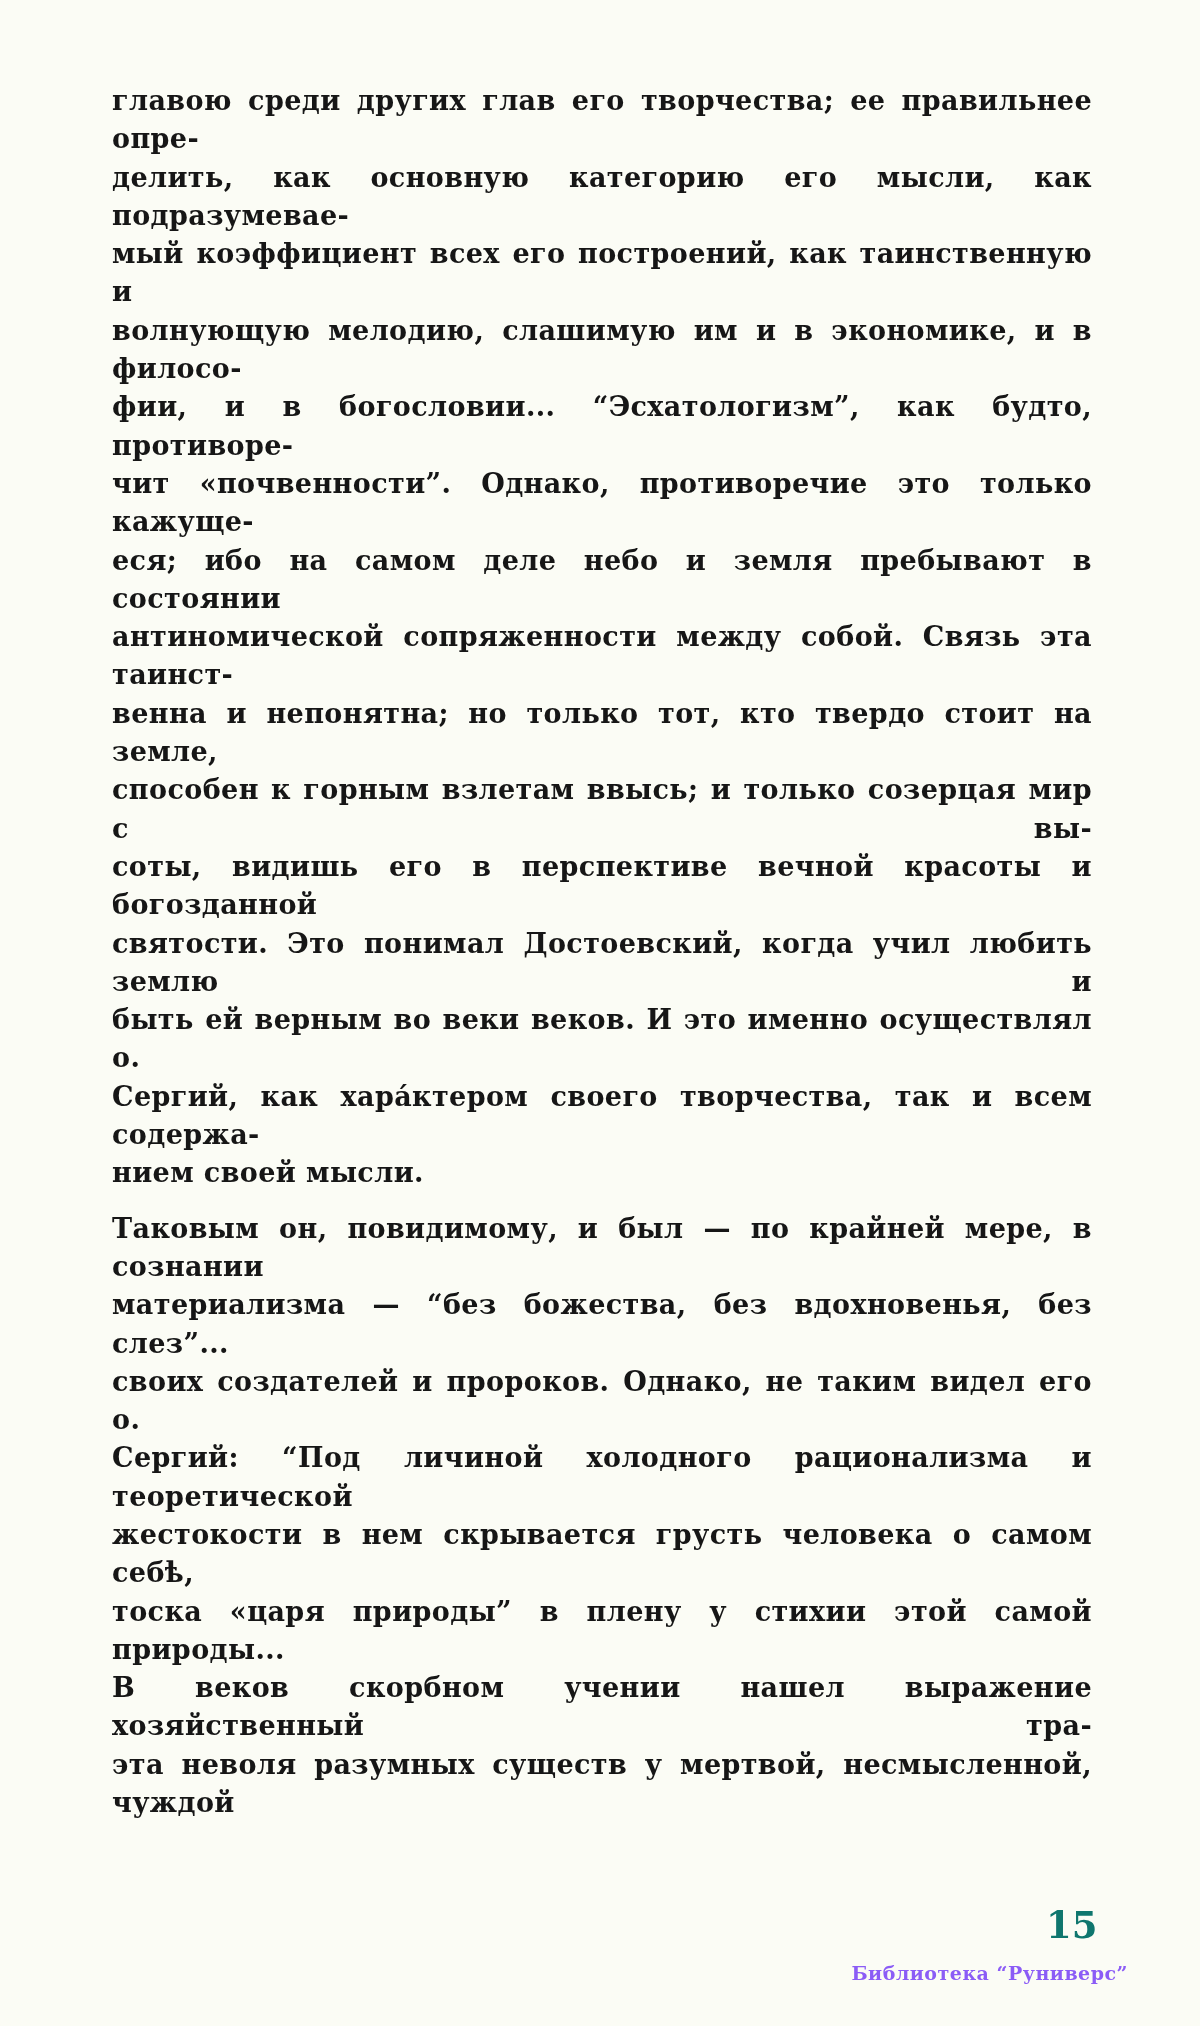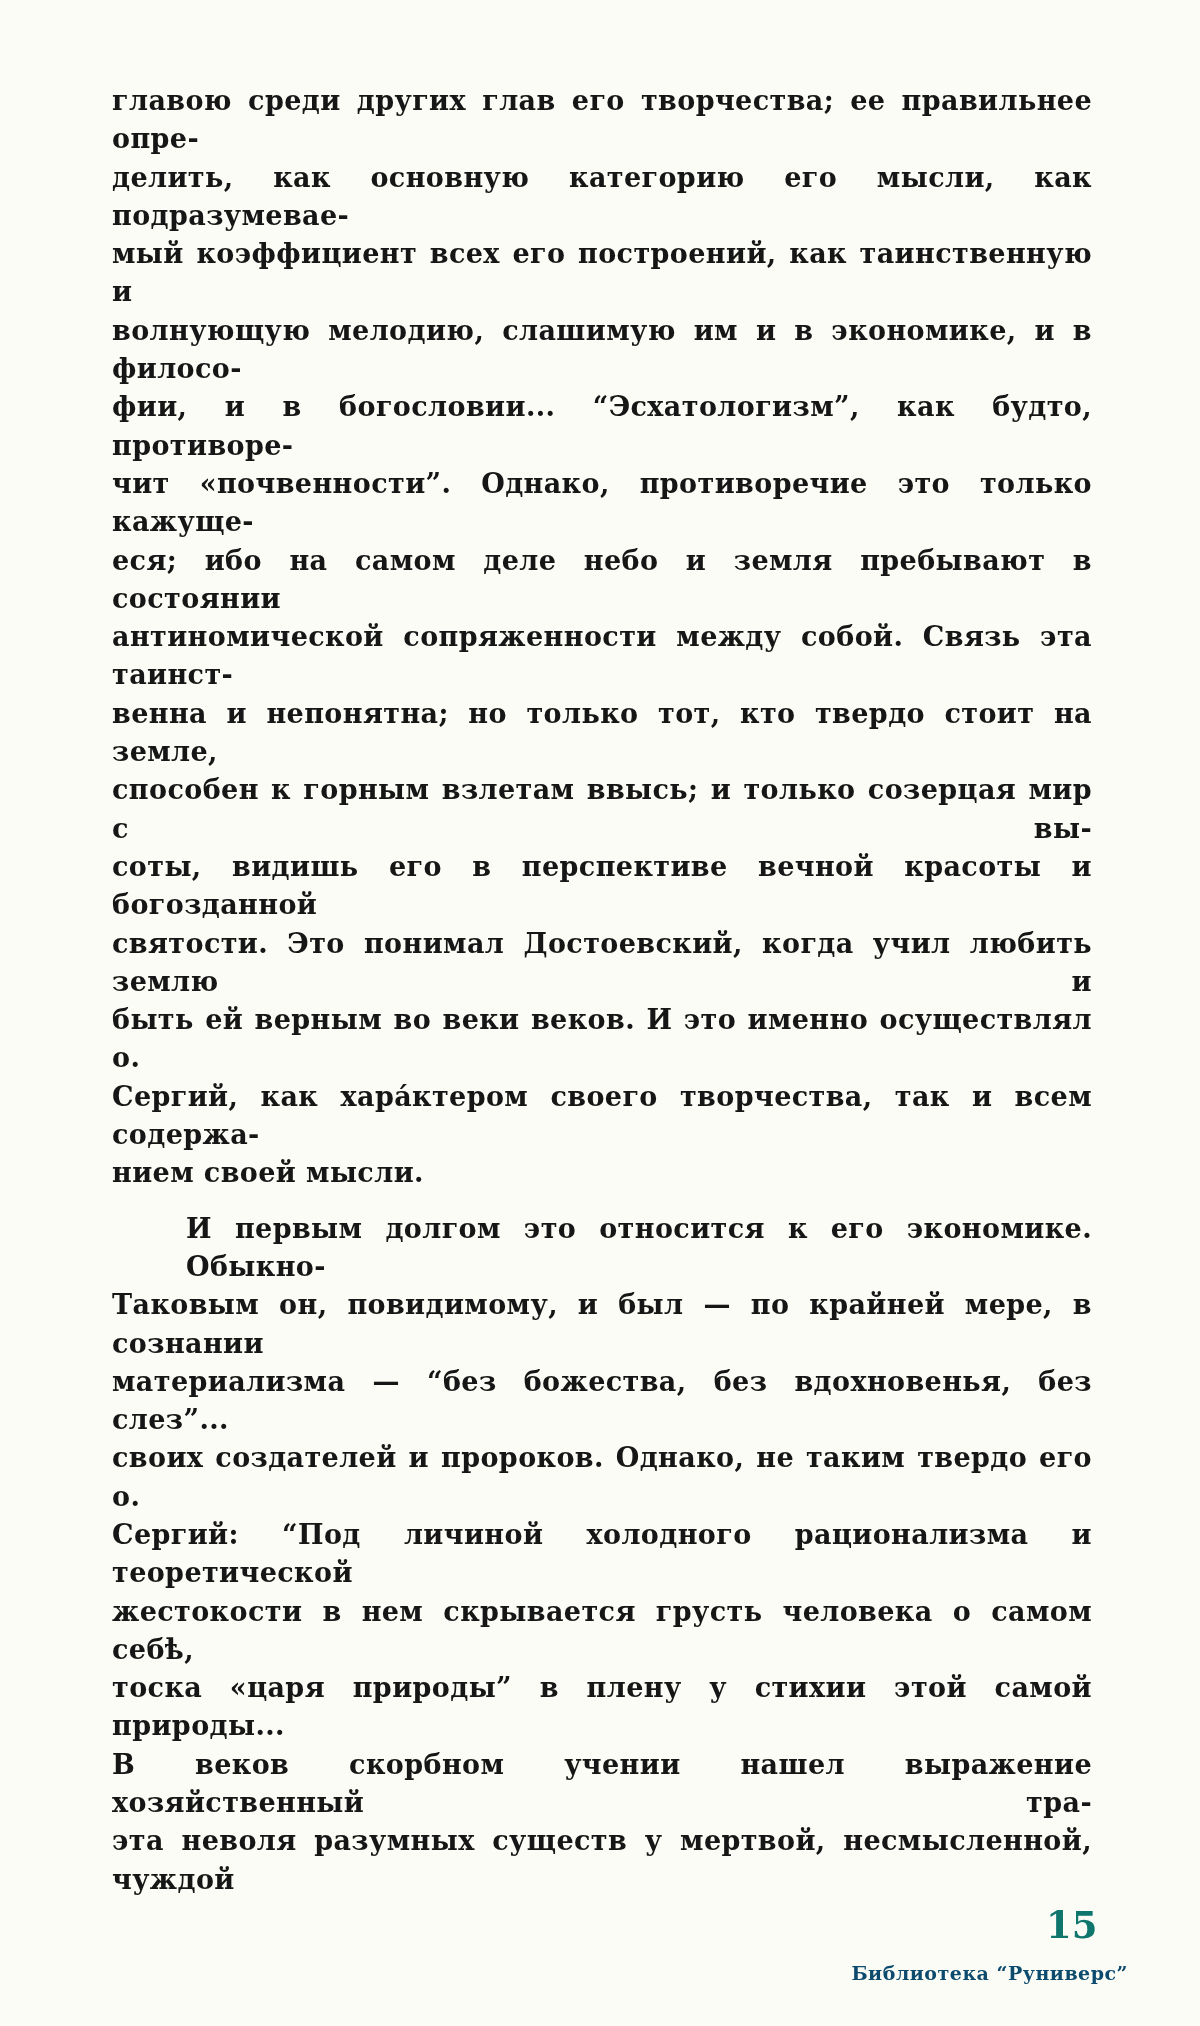--- a/index.html
+++ b/index.html
@@ -73,26 +73,25 @@
         <div class="line">антиномической сопряженности между собой. Связь эта таинст-</div>
         <div class="line">венна и непонятна; но только тот, кто твердо стоит на земле,</div>
         <div class="line">способен к горным взлетам ввысь; и только созерцая мир с вы-</div>
         <div class="line">соты, видишь его в перспективе вечной красоты и богозданной</div>
         <div class="line">святости. Это понимал Достоевский, когда учил любить землю и</div>
         <div class="line">быть ей верным во веки веков. И это именно осуществлял о.</div>
         <div class="line">Сергий, как хара́ктером своего творчества, так и всем содержа-</div>
         <div class="line no-stretch">нием своей мысли.</div>
       </div>
       <div class="para">
-        <div class="line indented">И первым долгом это относится к его экономике. Обыкно-</div>
         <div class="line">Таковым он, повидимому, и был — по крайней мере, в сознании</div>
         <div class="line">материализма — “без божества, без вдохновенья, без слез”...</div>
-        <div class="line">своих создателей и пророков. Однако, не таким твердо его о.</div>
+        <div class="line">своих создателей и пророков. Однако, не таким видел его о.</div>
         <div class="line">Сергий: “Под личиной холодного рационализма и теоретической</div>
         <div class="line">жестокости в нем скрывается грусть человека о самом себѣ,</div>
         <div class="line">тоска «царя природы” в плену у стихии этой самой природы...</div>
         <div class="line">В веков скорбном учении нашел выражение хозяйственный тра-</div>
         <div class="line">эта неволя разумных существ у мертвой, несмысленной, чуждой</div>
       </div>
     </div>
   <div class="page-number">15</div>
-  <div class="watermark" style="color: #0c4a6e;">Библиотека “Руниверс”</div>
+  <div class="watermark" style="color: #8b5cf6;">Библиотека “Руниверс”</div>
 </div>
 
 </body></html>

